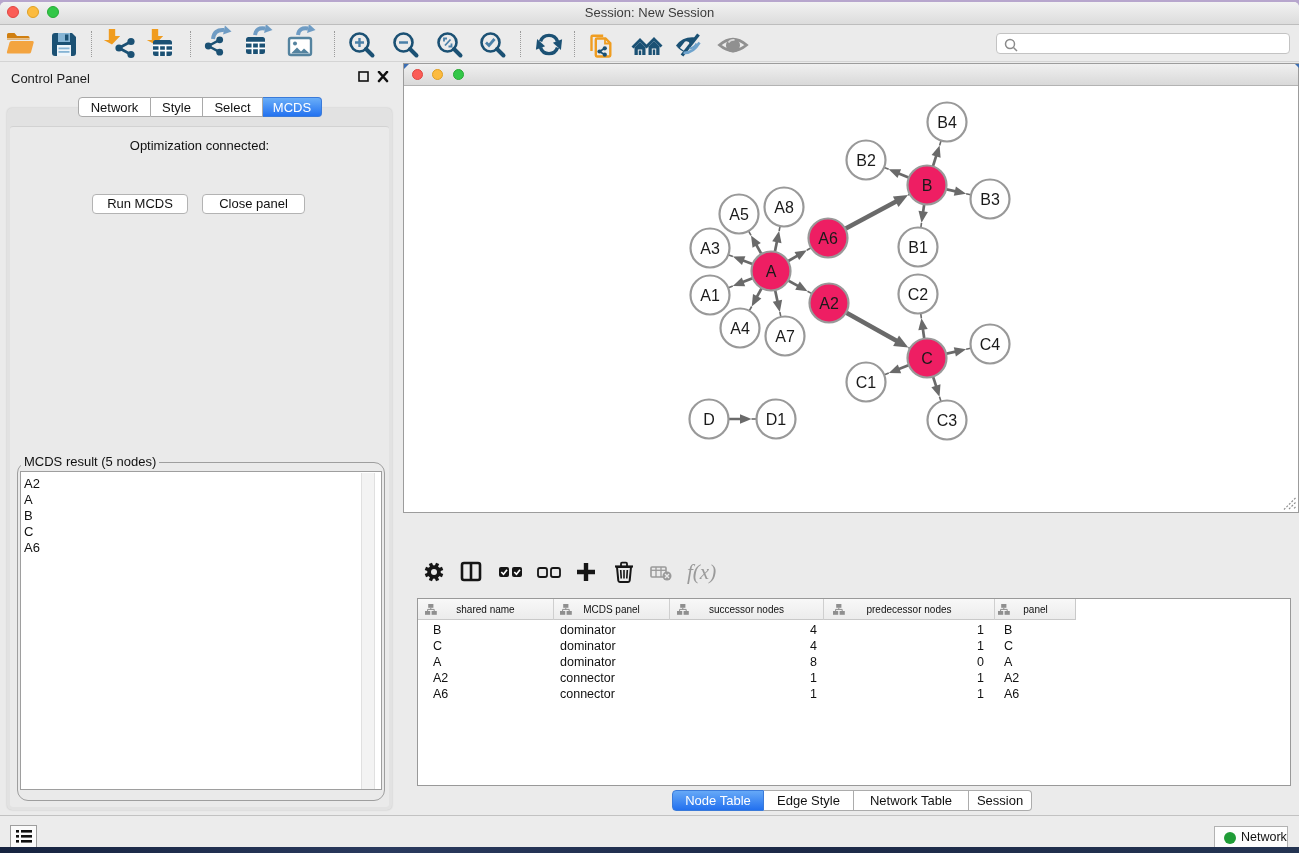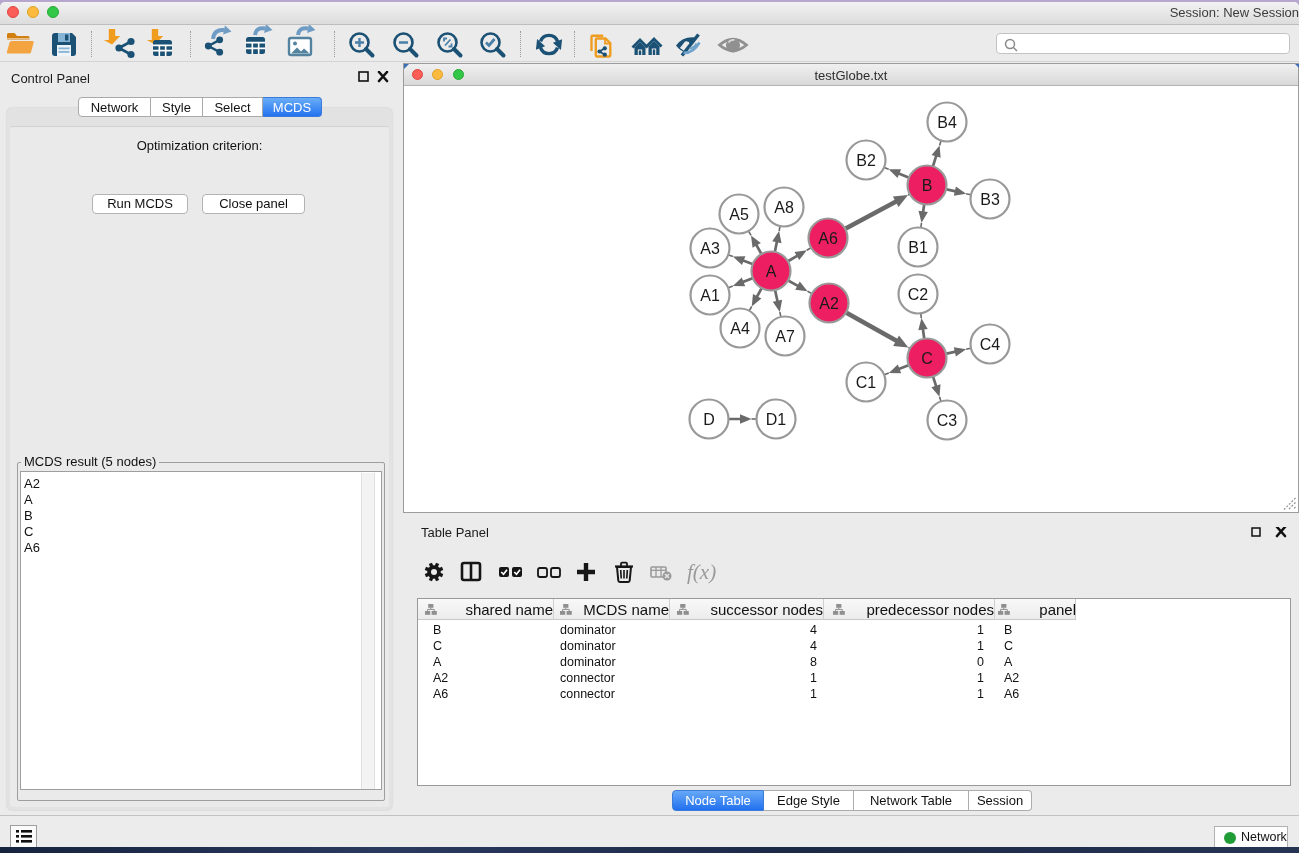--- a/index.html
+++ b/index.html
@@ -1,52 +1,52 @@
 <!DOCTYPE html>
 <html><head><meta charset="utf-8"><style>
 *{margin:0;padding:0;box-sizing:border-box}
 html,body{width:1299px;height:853px;overflow:hidden;font-family:"Liberation Sans",sans-serif;background:#b7a6cd}
 #desk-bottom{position:absolute;left:0;top:847px;width:1299px;height:6px;background:linear-gradient(90deg,#16233f,#2a3a5e 30%,#1c2947 60%,#243452)}
 #win{position:absolute;left:0;top:2px;width:1299px;height:845px;background:#ebebeb;border-radius:5px 5px 0 0;overflow:hidden}
 #titlebar{position:absolute;left:0;top:0;width:1299px;height:23px;background:linear-gradient(#f2f2f2,#dcdcdc);border-bottom:1px solid #bdbdbd;border-radius:5px 5px 0 0}
 #titlebar .tl{position:absolute;top:4px;width:12px;height:12px;border-radius:50%}
-#title-text{position:absolute;top:3px;width:100%;text-align:right;font-size:13px;color:#3c3c3c}
+#title-text{position:absolute;top:3px;width:100%;text-align:center;font-size:13px;color:#3c3c3c}
 #toolbar{position:absolute;left:0;top:23px;width:1299px;height:37px;background:#ebebeb;border-bottom:1px solid #d4d4d4}
 .tsep{position:absolute;top:6px;height:26px;width:0;border-left:1px dotted #9b9b9b}
 #searchbox{position:absolute;left:996px;top:8px;width:294px;height:21px;background:#fff;border:1px solid #c3c3c3;border-radius:4px}
 
 #cp-head{position:absolute;left:0;top:60px;width:399px;height:28px}
 #cp-title{position:absolute;left:11px;top:9px;font-size:13px;color:#1c1c1c}
 #cp-tabs{position:absolute;left:78px;top:95px;height:20px;display:flex;z-index:5}
 .tab{height:20px;border:1px solid #a9a9a9;border-left:none;background:#fff;font-size:13px;color:#111;text-align:center;line-height:19px}
 .tab.first{border-left:1px solid #a9a9a9;border-radius:4px 0 0 4px}
 .tab.last{border-radius:0 4px 4px 0}
 .tab.sel{background:linear-gradient(#6aaef8,#2372f0);color:#fff;border-color:#3a7ad9}
 #cp-panel{position:absolute;left:7px;top:106px;width:385px;height:702px;background:#e2e2e2;border-radius:5px;box-shadow:0 0 2px rgba(0,0,0,0.18)}#cp-inner{position:absolute;left:3px;top:18px;width:379px;height:681px;background:#eaeaea;border-top:1px solid #d2d2d2;border-radius:3px}
 #opt-label{position:absolute;left:0;top:30px;width:100%;text-align:center;font-size:13px;color:#111}
 #dropdown{position:absolute;left:36px;top:51px;width:311px;height:22px;background:#fff;border:1px solid #b3b3b3;border-radius:4px;font-size:13px;color:#111;line-height:20px;padding-left:12px}
 #dd-btn{position:absolute;right:-1px;top:-1px;width:20px;height:22px;background:linear-gradient(#69adf8,#2470ef);border-radius:0 4px 4px 0}
 .btn{position:absolute;height:20px;background:#fff;border:1px solid #b3b3b3;border-radius:4px;font-size:13px;color:#111;text-align:center;line-height:18px}
-#groupbox{position:absolute;left:10px;top:354px;width:368px;height:339px;border:1px solid #9e9e9e;border-radius:2px}
+#groupbox{position:absolute;left:10px;top:354px;width:368px;height:339px;border:1px solid #9e9e9e;border-radius:11px}
 #grouplabel{position:absolute;left:3px;top:-9px;background:#eaeaea;padding:0 3px;font-size:13px;color:#111}
 #mcdslist{position:absolute;left:2px;top:8px;width:362px;height:319px;background:#fff;border:1px solid #9e9e9e;padding-top:4px}
 #mcdslist .item{font-size:13px;color:#111;height:16px;line-height:16px;padding-left:3px}
 #scrolltrack{position:absolute;right:6px;top:1px;width:14px;height:316px;background:#f3f3f3;border-left:1px solid #e0e0e0;border-right:1px solid #e0e0e0}
 
 #netwin{position:absolute;left:403px;top:61px;width:896px;height:450px;border:1px solid #9c9c9c;background:#fff}
 #net-titlebar{position:absolute;left:0;top:0;width:100%;height:22px;background:linear-gradient(#f0f0f0,#d9d9d9);border-bottom:1px solid #b3b3b3}
 #net-titlebar .tl{position:absolute;top:5px;width:11px;height:11px;border-radius:50%}
 #net-title{position:absolute;top:4px;width:100%;text-align:center;font-size:13px;color:#2e2e2e}
 
 #tp-head{position:absolute;left:399px;top:513px;width:900px;height:28px}
 #tp-title{position:absolute;left:22px;top:10px;font-size:13px;color:#1c1c1c}
 #tp-toolbar{position:absolute;left:417px;top:554px;width:874px;height:32px}
 #tablebox{position:absolute;left:417px;top:596px;width:874px;height:188px;background:#fff;border:1px solid #999}
 #thead{position:absolute;left:0;top:0;width:658px;height:21px;background:linear-gradient(#f8f8f8,#ececec);border-bottom:1px solid #c9c9c9;border-right:1px solid #c9c9c9}
-.th{position:absolute;top:0;height:21px;border-right:1px solid #cfcfcf;font-size:15px;color:#111;text-align:right;line-height:21px}
+.th{position:absolute;top:0;height:21px;border-right:1px solid #cfcfcf;font-size:10px;color:#111;text-align:center;line-height:21px}
 .rowtxt{position:absolute;font-size:12.5px;color:#111;height:16px;line-height:16px}
 #bt-tabs{position:absolute;left:672px;top:788px;height:21px;display:flex}
 .btab{height:21px;border:1px solid #acacac;border-left:none;background:#fff;font-size:13px;color:#111;text-align:center;line-height:20px}
 .btab.first{border-left:1px solid #acacac;border-radius:4px 0 0 4px}
 .btab.last{border-radius:0 4px 4px 0}
 .btab.sel{background:linear-gradient(#66a9f7,#2270ef);color:#fff;border-color:#3a7ad9}
 #statusbar{position:absolute;left:0;top:813px;width:1299px;height:32px;background:#ececec;border-top:1px solid #c2c2c2}
 #listbtn{position:absolute;left:10px;top:9px;width:27px;height:23px;background:#fbfbfb;border:1px solid #9e9e9e}
 #membtn{position:absolute;left:1214px;top:10px;width:74px;height:22px;background:#fdfdfd;border:1px solid #b2b2b2;font-size:12.5px;color:#111}
 </style></head>
@@ -196,41 +196,40 @@
   </div>
   <div id="cp-head">
     <div id="cp-title">Control Panel</div>
     <svg width="40" height="14" style="position:absolute;left:357px;top:9px">
         <rect x="2" y="1" width="9" height="9" fill="none" stroke="#111" stroke-width="1.6"></rect>
         <path d="M22 1 L30 10 M30 1 L22 10" stroke="#111" stroke-width="2.6" stroke-linecap="round"></path>
       </svg>
   </div>
   <div id="cp-panel">
       <div id="cp-inner"></div>
-    <div id="opt-label">Optimization criterion:</div>
+    <div id="opt-label">Optimization connected:</div>
     <div class="btn" style="left:85px;top:86px;width:96px">Run MCDS</div>
     <div class="btn" style="left:195px;top:86px;width:103px">Close panel</div>
     <div id="groupbox">
       <div id="grouplabel">MCDS result (5 nodes)</div>
       <div id="mcdslist">
         <div class="item">A2</div>
           <div class="item">A</div>
           <div class="item">B</div>
           <div class="item">C</div>
           <div class="item">A6</div>
         <div id="scrolltrack"></div>
       </div>
     </div>
   </div>
   <div id="netwin">
     <div id="net-titlebar">
       <div class="tl" style="left:8px;background:#fb5d57;border:1px solid #df4641"></div>
       <div class="tl" style="left:28px;background:#fcbb3f;border:1px solid #dfa023"></div>
       <div class="tl" style="left:49px;background:#33c748;border:1px solid #27aa35"></div>
-      <div id="net-title">testGlobe.txt</div>
       <svg width="896" height="22" style="position:absolute;left:0;top:0">
           <path d="M0 0 h5 l-5 5 Z" fill="#3c6fb4"></path>
           <path d="M896 0 h-5 l5 5 Z" fill="#3c6fb4"></path>
         </svg>
     </div>
     <svg width="14" height="14" style="position:absolute;right:1px;bottom:1px">
         <path d="M12.5 1 L1 12.5 M12.5 5.5 L5.5 12.5 M12.5 10 L10 12.5" stroke="#8f8f8f" stroke-width="1.2" stroke-dasharray="2,1.6"></path>
       </svg>
   </div>
   <svg width="893" height="424" style="position:absolute;left:406px;top:86px">
@@ -334,27 +333,20 @@
 <text x="379" y="253.5">A7</text>
 <text x="584" y="261.5">C4</text>
 <text x="521" y="275.5">C</text>
 <text x="460" y="299.5">C1</text>
 <text x="541" y="337.5">C3</text>
 <text x="303" y="336.5">D</text>
 <text x="370" y="336.5">D1</text>
 </g>
     </svg>
 
-  <div id="tp-head">
-    <div id="tp-title">Table Panel</div>
-    <svg width="45" height="14" style="position:absolute;left:851px;top:12px">
-        <rect x="2" y="1" width="8" height="8" fill="none" stroke="#111" stroke-width="1.5"></rect>
-        <path d="M27 0 L35 9 M35 0 L27 9" stroke="#111" stroke-width="2.6" stroke-linecap="round"></path>
-      </svg>
-  </div>
   <svg id="tp-toolbar" width="874" height="32">
       <g>
         <line x1="17" y1="16" x2="25.6" y2="19.6" stroke="#161616" stroke-width="3.4"></line>
         <line x1="17" y1="16" x2="20.6" y2="24.6" stroke="#161616" stroke-width="3.4"></line>
         <line x1="17" y1="16" x2="13.4" y2="24.6" stroke="#161616" stroke-width="3.4"></line>
         <line x1="17" y1="16" x2="8.4" y2="19.6" stroke="#161616" stroke-width="3.4"></line>
         <line x1="17" y1="16" x2="8.4" y2="12.4" stroke="#161616" stroke-width="3.4"></line>
         <line x1="17" y1="16" x2="13.4" y2="7.4" stroke="#161616" stroke-width="3.4"></line>
         <line x1="17" y1="16" x2="20.6" y2="7.4" stroke="#161616" stroke-width="3.4"></line>
         <line x1="17" y1="16" x2="25.6" y2="12.4" stroke="#161616" stroke-width="3.4"></line>
@@ -384,21 +376,21 @@
 <line x1="239" y1="11" x2="239" y2="21" stroke="#9a9a9a" stroke-width="1.3"></line>
 <line x1="244" y1="11" x2="244" y2="21" stroke="#9a9a9a" stroke-width="1.3"></line>
 <circle cx="250" cy="20" r="4.5" fill="#9a9a9a"></circle>
 <path d="M248 18 l4 4 M252 18 l-4 4" stroke="#e9e9e9" stroke-width="1.4"></path>
 </g>
 <text x="270" y="23" font-family="Liberation Serif, serif" font-style="italic" font-size="21" fill="#9a9a9a">f(x)</text>
     </svg>
   <div id="tablebox">
     <div id="thead">
       <div class="th" style="left:0;width:136px">shared name</div>
-      <div class="th" style="left:136px;width:116px">MCDS name</div>
+      <div class="th" style="left:136px;width:116px">MCDS panel</div>
       <div class="th" style="left:252px;width:154px">successor nodes</div>
       <div class="th" style="left:406px;width:171px">predecessor nodes</div>
       <div class="th" style="left:577px;width:81px;border-right:none">panel</div>
       <svg width="658" height="21" style="position:absolute;left:0;top:0" id="th-icons">
           <g transform="translate(7,5)" fill="#8f8f8f">
             <rect x="3.2" y="0" width="5.2" height="3.8"></rect>
             <rect x="0" y="7" width="5.2" height="3.8"></rect>
             <rect x="6.6" y="7" width="5.2" height="3.8"></rect>
             <path d="M5.8 3.8 v1.6 M2.6 7 v-1.6 h6.6 v1.6" stroke="#8f8f8f" stroke-width="1" fill="none"></path>
           </g>

